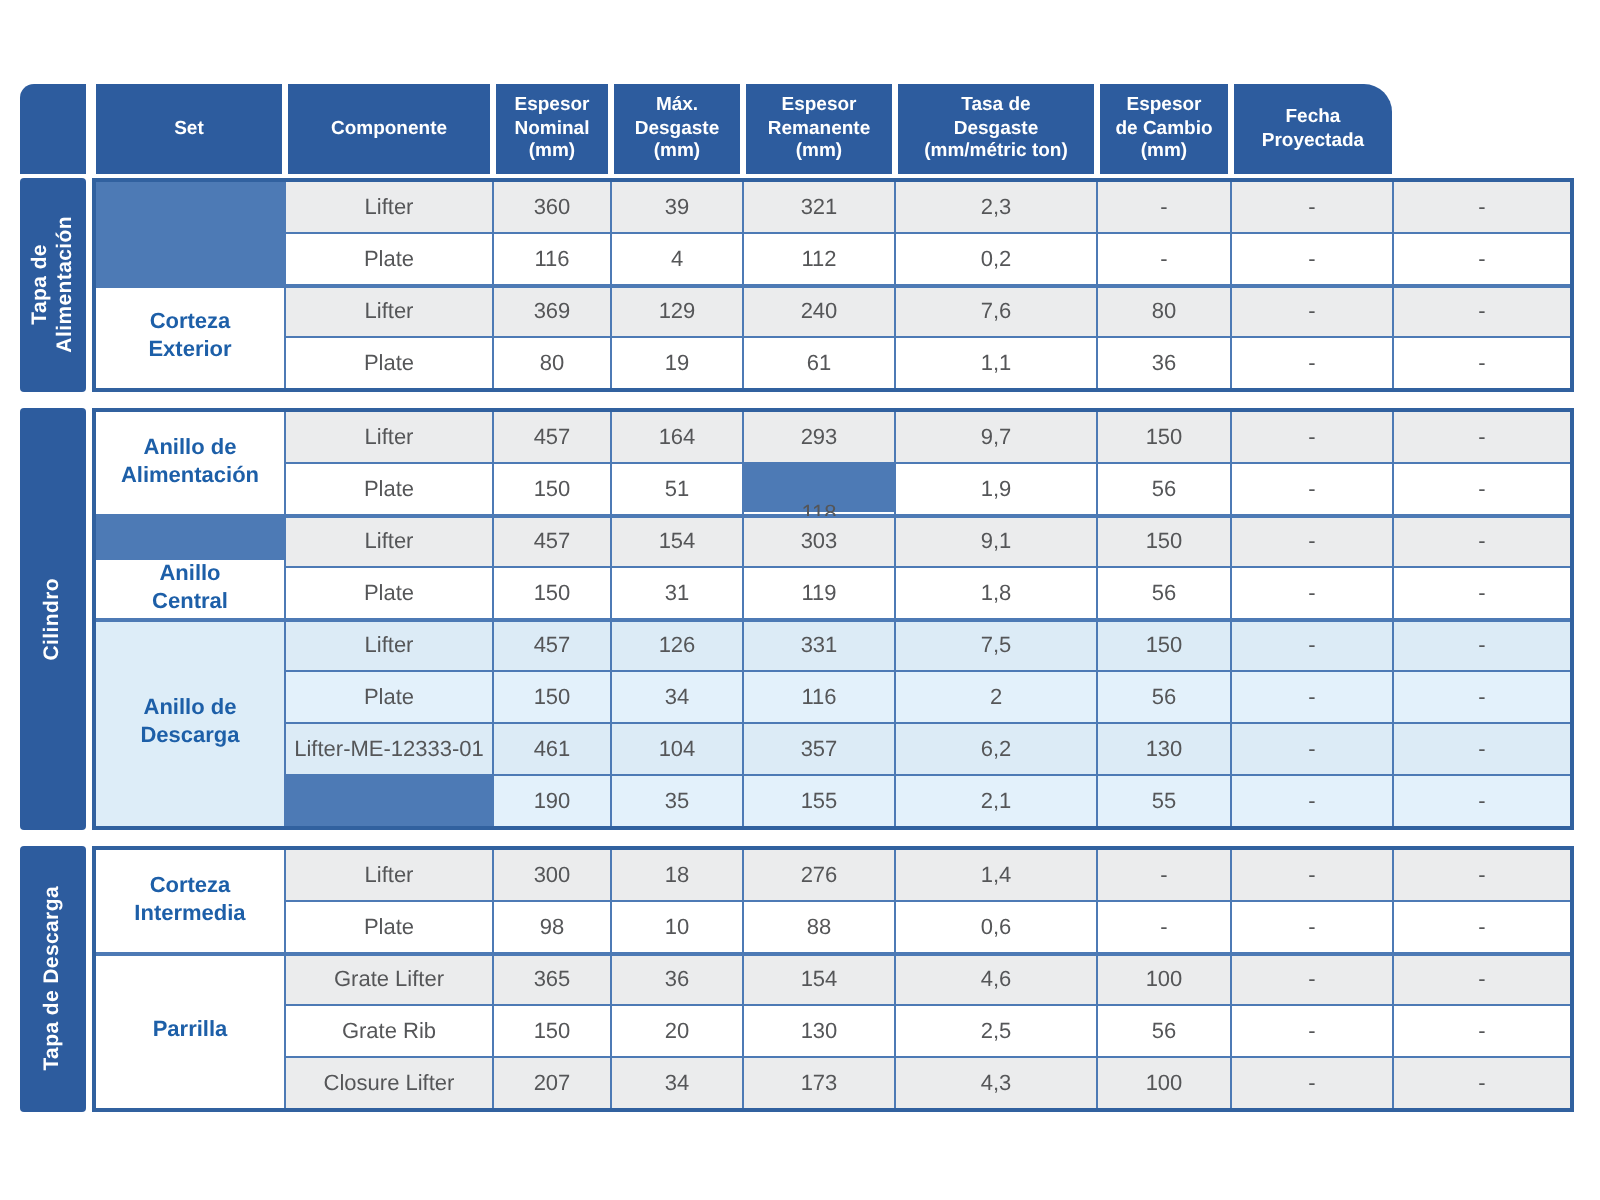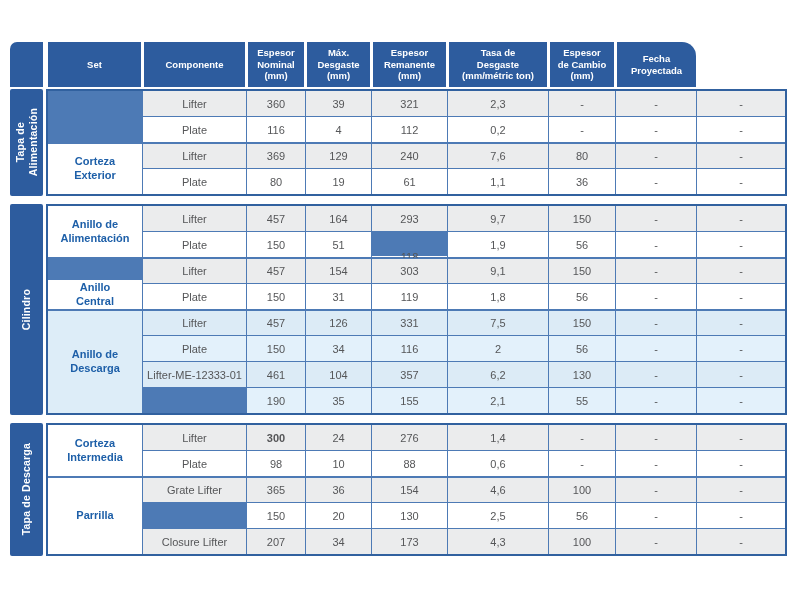--- a/index.html
+++ b/index.html
@@ -209,22 +209,22 @@
           </div>
         </div>
         <div class="section">
           <div class="side-label">
             <div class="vtext">Tapa de Descarga</div>
           </div>
           <div class="body-grid">
             <div class="cell set-cell" style="grid-area: 1 / 1 / span 2;">Corteza
 Intermedia</div>
             <div class="cell rowA" style="grid-area: 1 / 2;">Lifter</div>
-            <div class="cell rowA" style="grid-area: 1 / 3; font-weight: bold;">300</div>
-            <div class="cell rowA" style="grid-area: 1 / 4;">24</div>
+            <div class="cell rowA" style="grid-area: 1 / 3;">300</div>
+            <div class="cell rowA" style="grid-area: 1 / 4;">18</div>
             <div class="cell rowA" style="grid-area: 1 / 5;">276</div>
             <div class="cell rowA" style="grid-area: 1 / 6;">1,4</div>
             <div class="cell rowA" style="grid-area: 1 / 7;">-</div>
             <div class="cell rowA" style="grid-area: 1 / 8;">-</div>
             <div class="cell rowA" style="grid-area: 1 / 9;">-</div>
             <div class="cell rowB" style="grid-area: 2 / 2;">Plate</div>
             <div class="cell rowB" style="grid-area: 2 / 3;">98</div>
             <div class="cell rowB" style="grid-area: 2 / 4;">10</div>
             <div class="cell rowB" style="grid-area: 2 / 5;">88</div>
             <div class="cell rowB" style="grid-area: 2 / 6;">0,6</div>
@@ -233,20 +233,21 @@
             <div class="cell rowB" style="grid-area: 2 / 9;">-</div>
             <div class="cell set-cell gs" style="grid-area: 3 / 1 / span 3;">Parrilla</div>
             <div class="cell rowA gs" style="grid-area: 3 / 2;">Grate Lifter</div>
             <div class="cell rowA gs" style="grid-area: 3 / 3;">365</div>
             <div class="cell rowA gs" style="grid-area: 3 / 4;">36</div>
             <div class="cell rowA gs" style="grid-area: 3 / 5;">154</div>
             <div class="cell rowA gs" style="grid-area: 3 / 6;">4,6</div>
             <div class="cell rowA gs" style="grid-area: 3 / 7;">100</div>
             <div class="cell rowA gs" style="grid-area: 3 / 8;">-</div>
             <div class="cell rowA gs" style="grid-area: 3 / 9;">-</div>
+            <div class="cell rowB" style="grid-area: 4 / 2;">Grate Rib</div>
             <div class="cell rowB" style="grid-area: 4 / 3;">150</div>
             <div class="cell rowB" style="grid-area: 4 / 4;">20</div>
             <div class="cell rowB" style="grid-area: 4 / 5;">130</div>
             <div class="cell rowB" style="grid-area: 4 / 6;">2,5</div>
             <div class="cell rowB" style="grid-area: 4 / 7;">56</div>
             <div class="cell rowB" style="grid-area: 4 / 8;">-</div>
             <div class="cell rowB" style="grid-area: 4 / 9;">-</div>
             <div class="cell rowA" style="grid-area: 5 / 2;">Closure Lifter</div>
             <div class="cell rowA" style="grid-area: 5 / 3;">207</div>
             <div class="cell rowA" style="grid-area: 5 / 4;">34</div>

